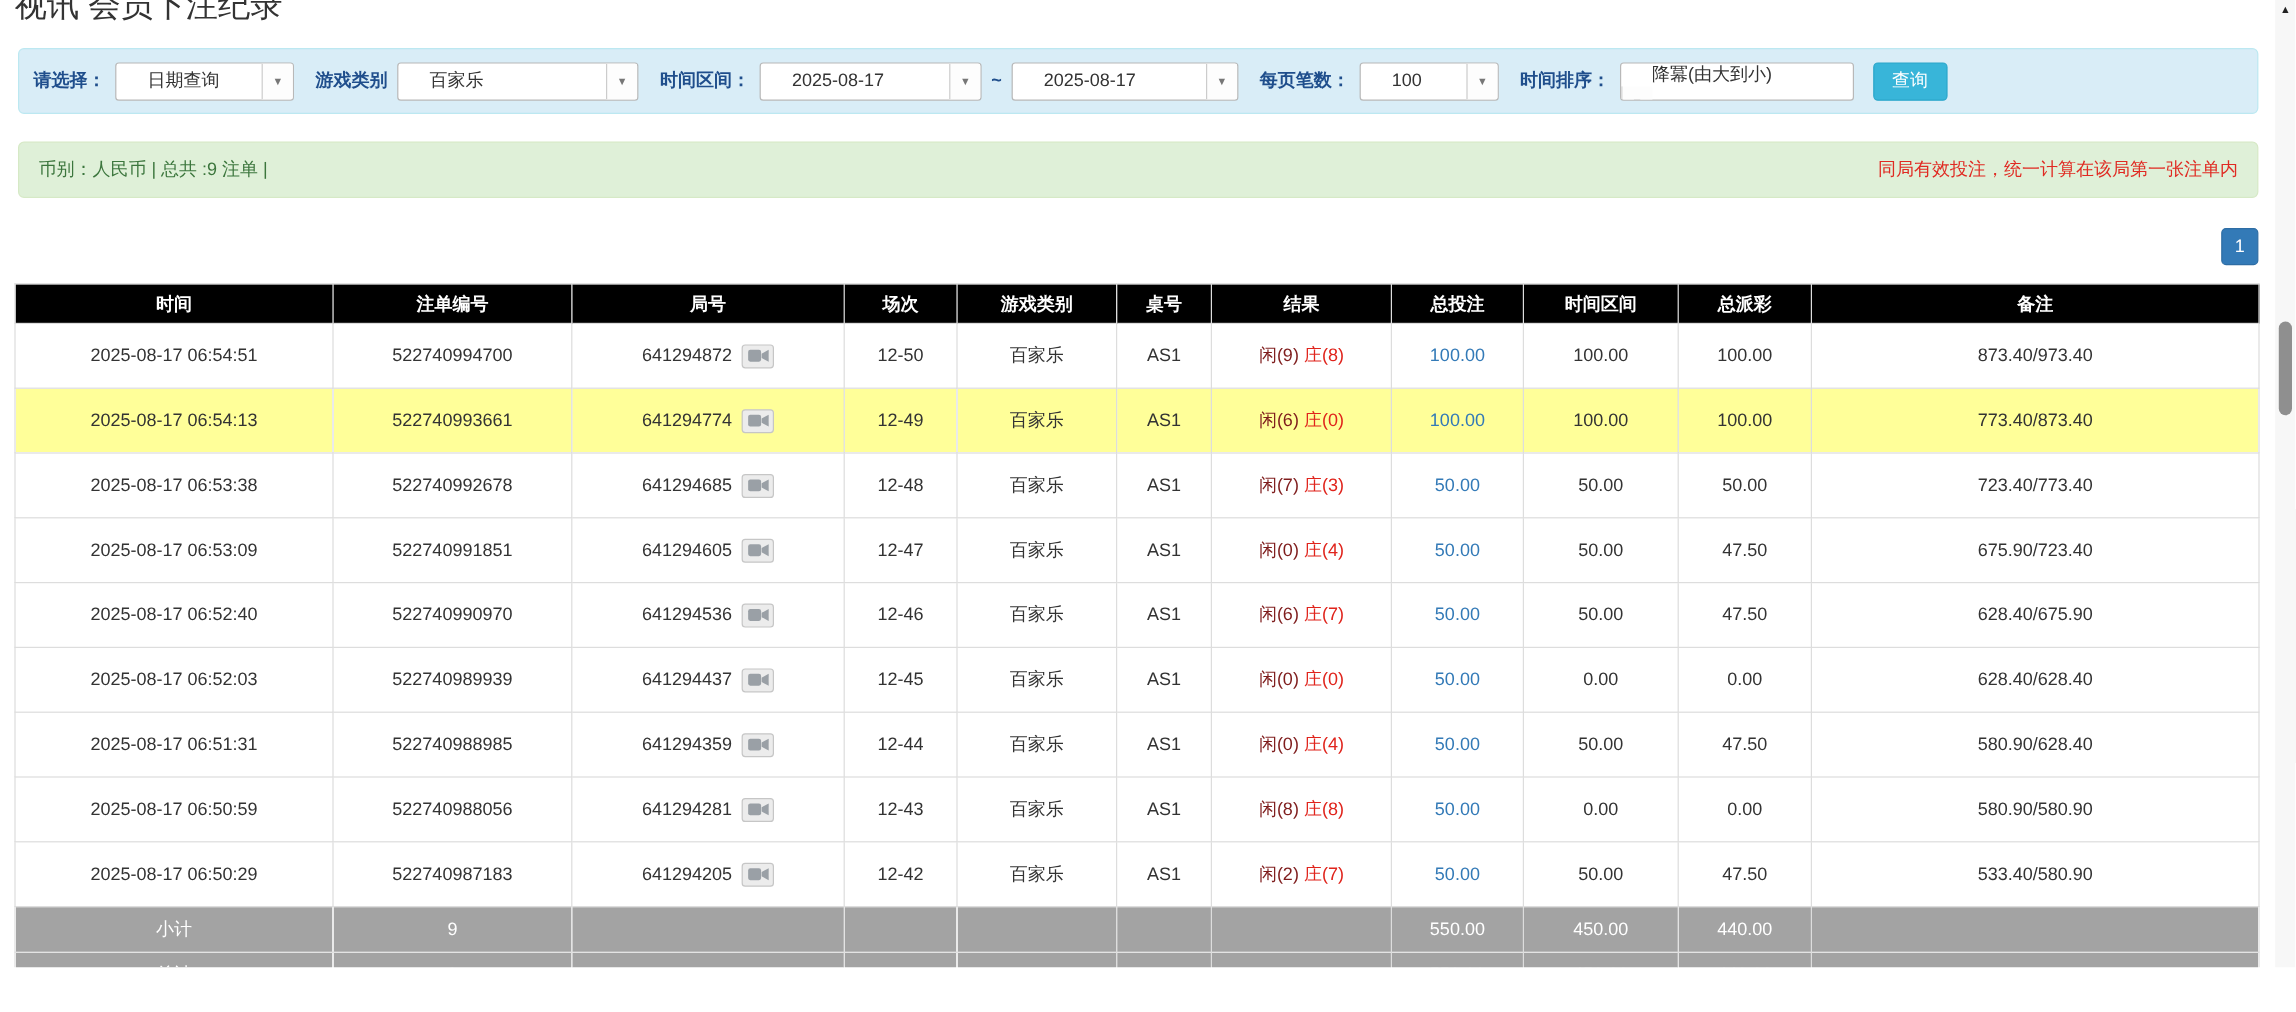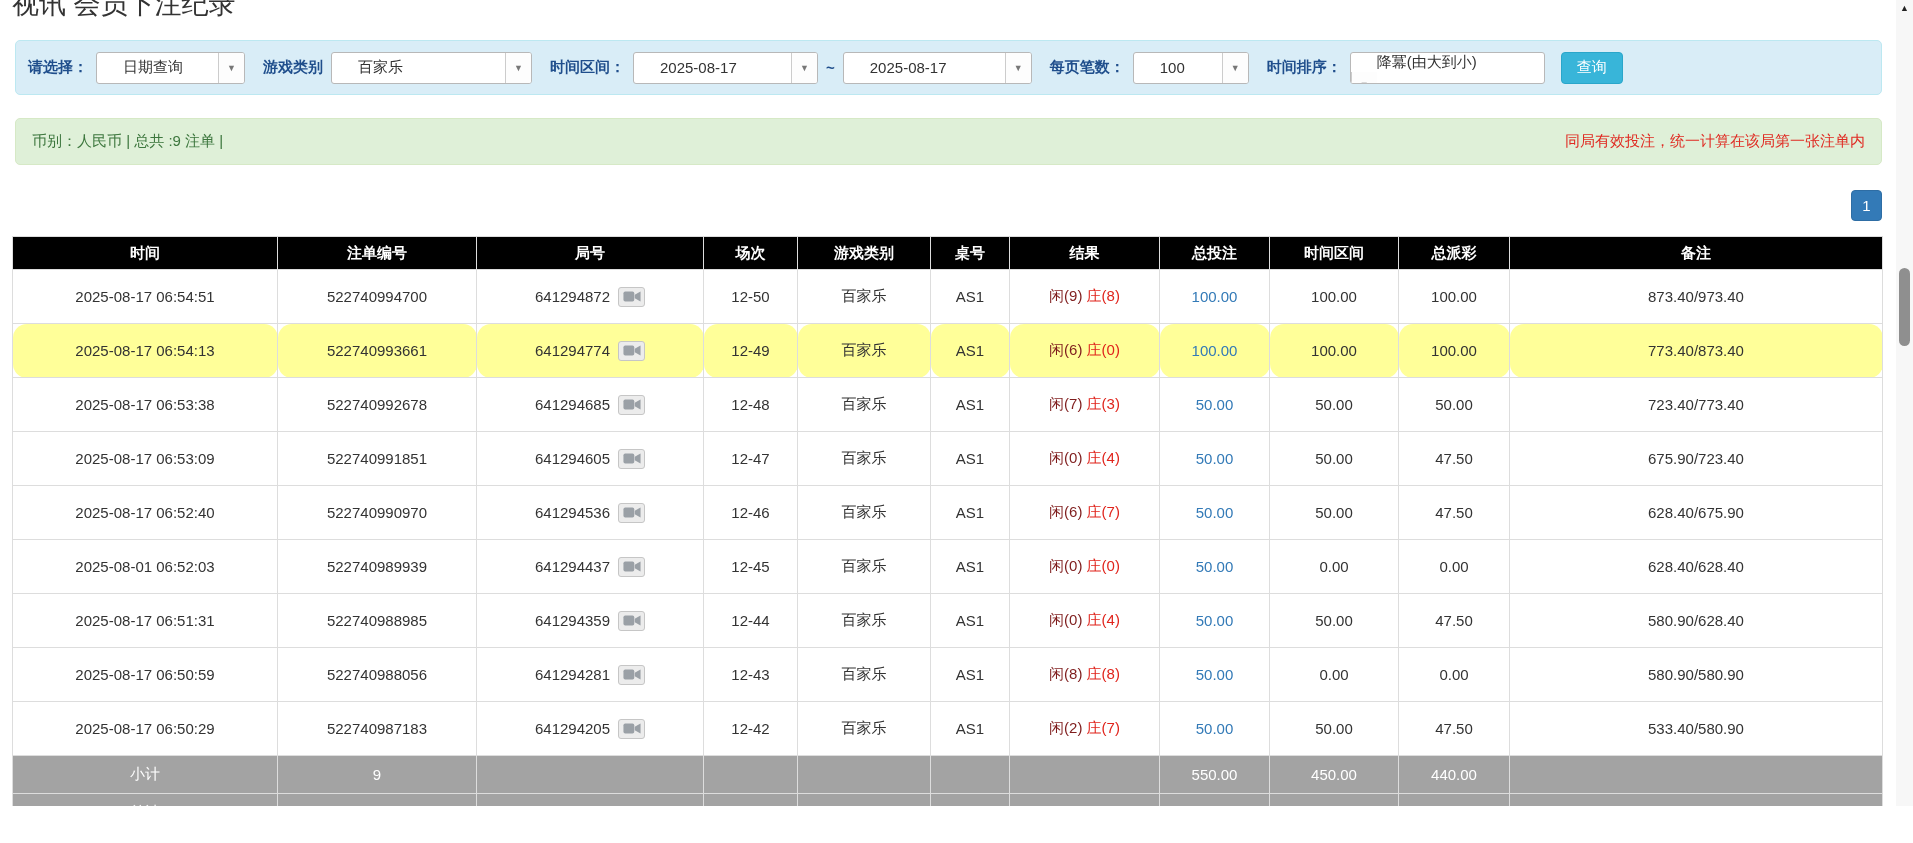--- a/index.html
+++ b/index.html
@@ -72,21 +72,21 @@
     border-collapse: collapse; table-layout: fixed;
   }
   .records-table th {
     background: #000; color: #fff; font-weight: bold; font-size: 15px;
     height: 33px; border: 1px solid #ddd; text-align: center;
   }
   .records-table td {
     border: 1px solid #ddd; height: 54px; text-align: center;
     font-size: 15px; color: #333; background: #fff; overflow: hidden;
   }
-  tr.highlighted td { background: #ffff99; border-radius: 14px; }
+  tr.highlighted td { background: #ffff99; }
   .summary-row td { background: #a3a3a3; color: #fff; height: 38px; }
   .bet-link { color: #337ab7; text-decoration: none; cursor: pointer; }
   .res-player { color: #7f1d1d; }
   .res-banker { color: #e0241c; }
   .round-wrap { display: inline-flex; align-items: center; gap: 8px; }
   .video-btn {
     border: 1px solid #c6c6c6; background: #ececec; border-radius: 3px;
     width: 27px; height: 20px; display: inline-flex; align-items: center;
     justify-content: center; padding: 0; cursor: pointer;
   }
@@ -290,21 +290,21 @@
           <td>12-46</td>
           <td>百家乐</td>
           <td>AS1</td>
           <td><span class="res-player">闲(6)</span> <span class="res-banker">庄(7)</span></td>
           <td><a class="bet-link">50.00</a></td>
           <td>50.00</td>
           <td>47.50</td>
           <td>628.40/675.90</td>
         </tr>
         <tr>
-          <td>2025-08-01 06:52:03</td>
+          <td>2025-08-17 06:52:03</td>
           <td>522740989939</td>
           <td><span class="round-wrap">
               <span>641294437</span>
               <button class="video-btn">
                 <svg width="18" height="13" viewBox="0 0 20 14" aria-hidden="true">
                   <rect x="0.5" y="1.5" width="12" height="11" rx="2" fill="#9aa0a6"></rect>
                   <polygon points="13,5 19.5,1.5 19.5,12.5 13,9" fill="#9aa0a6"></polygon>
                 </svg>
               </button>
             </span></td>

